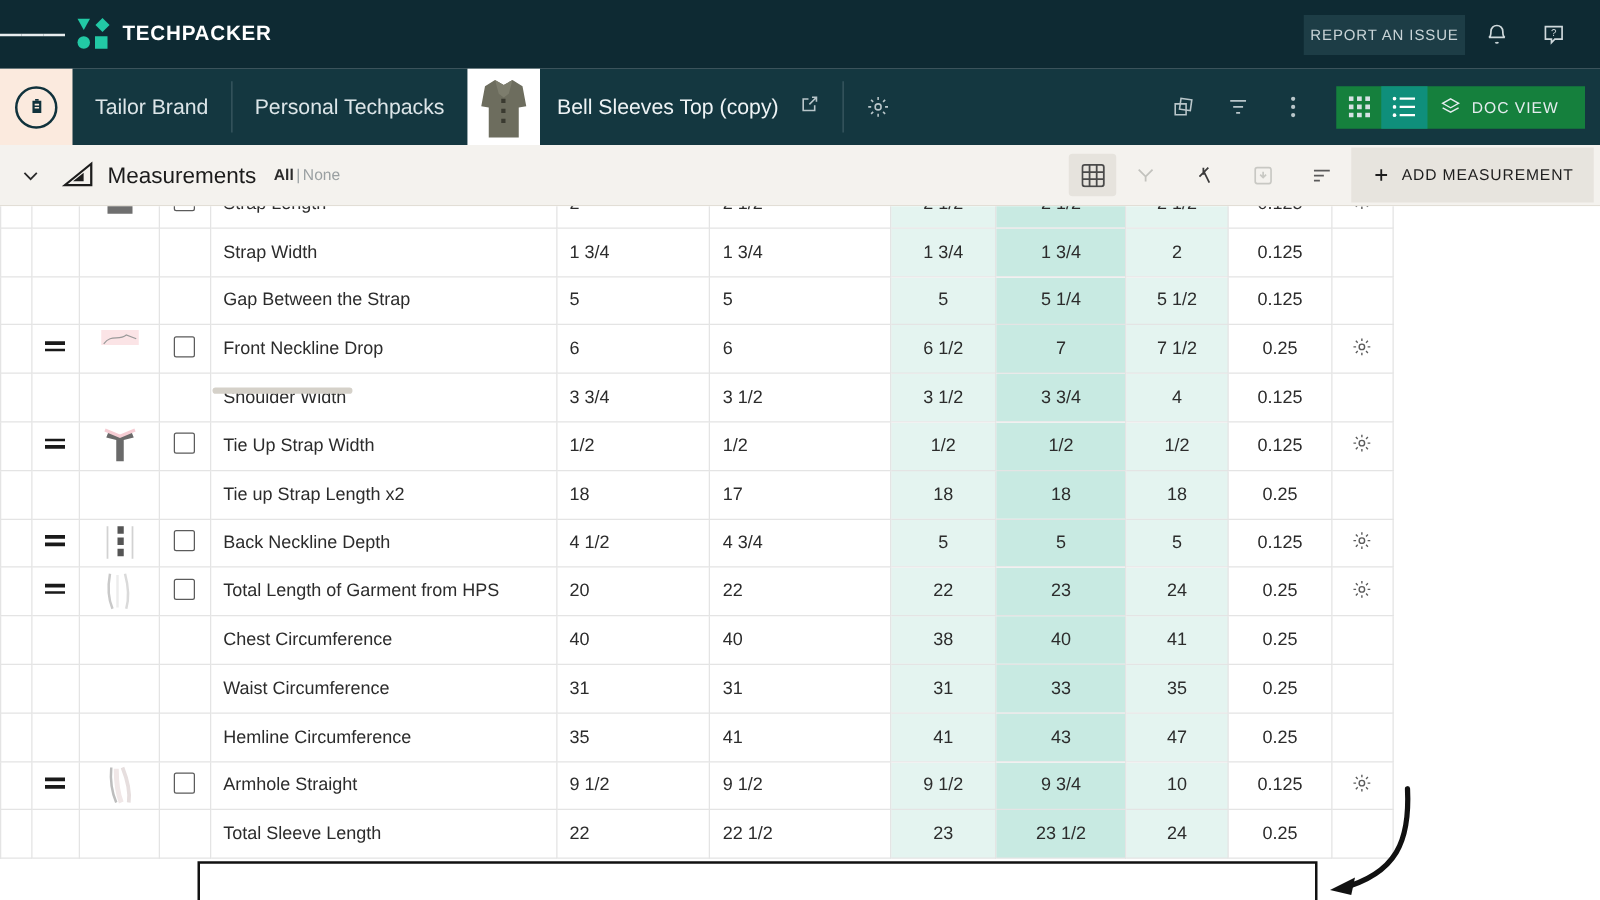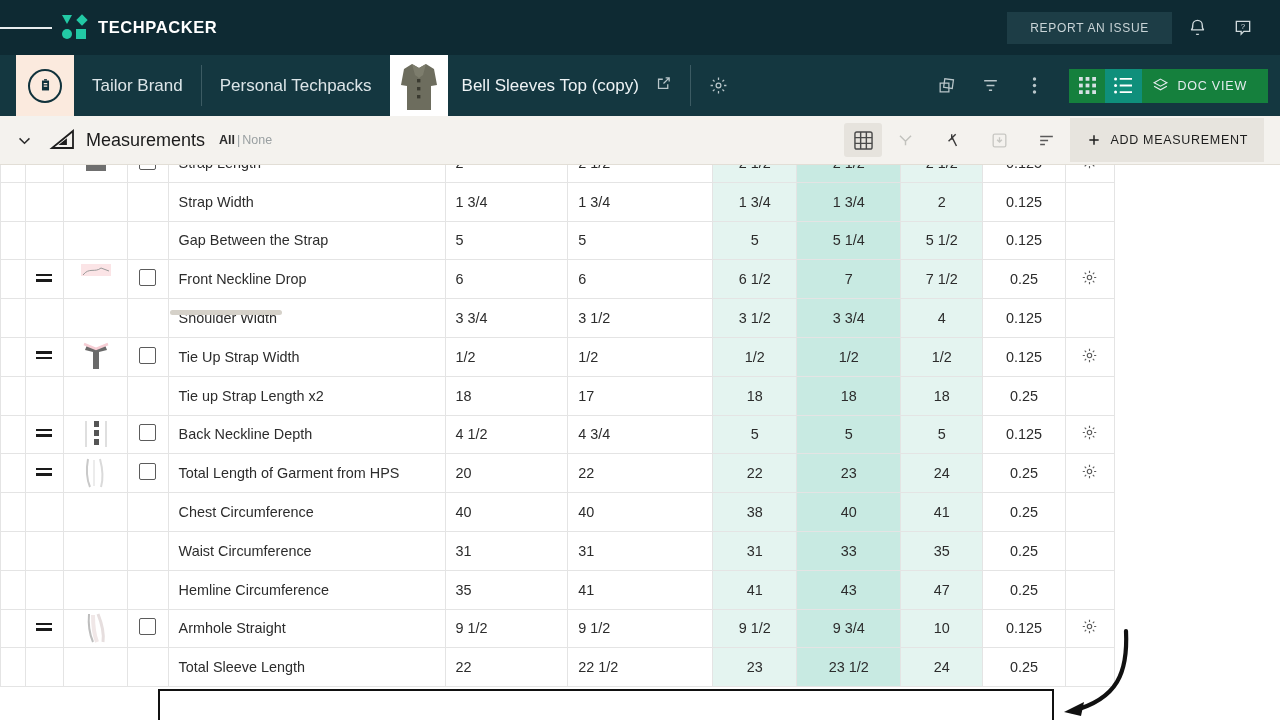--- a/index.html
+++ b/index.html
@@ -62,39 +62,38 @@
   }
   .topbar-right {
     margin-left: auto;
     display: flex; align-items: center; gap: 4px;
   }
   .report-btn {
     background: #1d3d46;
     color: #c9d4d7;
     font-size: 12px;
     letter-spacing: 0.7px;
-    padding: 9px 23px;
+    padding: 9px 5px;
     border: none;
     cursor: pointer;
     font-family: "Liberation Sans", sans-serif;
   }
   .icon-btn {
     width: 42px; height: 42px;
     display: flex; align-items: center; justify-content: center;
     cursor: pointer;
   }
 
   
   .crumbbar {
     height: 61px;
     background: #143740;
     display: flex;
     align-items: stretch;
     position: relative;
-    padding-left: 16px;
   }
   .crumb-badge {
     width: 58px;
     background: #fbeade;
     display: flex; align-items: center; justify-content: center;
     cursor: pointer;
   }
   .badge-circle {
     width: 34px; height: 34px;
     border: 2.4px solid #10323c;
@@ -171,21 +170,21 @@
   }
   .allnone {
     margin-left: 14px;
     font-size: 12.5px;
     display: flex; gap: 2px; align-items: center;
   }
   .allnone .a { color: #2b2b2b; font-weight: 600; cursor: pointer; }
   .allnone .sep { color: #9aa0a2; }
   .allnone .n { color: #9aa0a2; cursor: pointer; }
   .sectionbar-right {
-    margin-left: auto; display: flex; align-items: center; padding-right: 16px;
+    margin-left: auto; display: flex; align-items: center; padding-right: 5px;
   }
   .sb-icon {
     width: 47px; height: 44px;
     display: flex; align-items: center; justify-content: center;
     cursor: pointer;
   }
   .sb-icon.boxed { background: #e6e3dd; border-radius: 3px; height: 34px; width: 38px; }
   .addbtn {
     display: flex; align-items: center; gap: 8px;
     background: #e7e4de;

